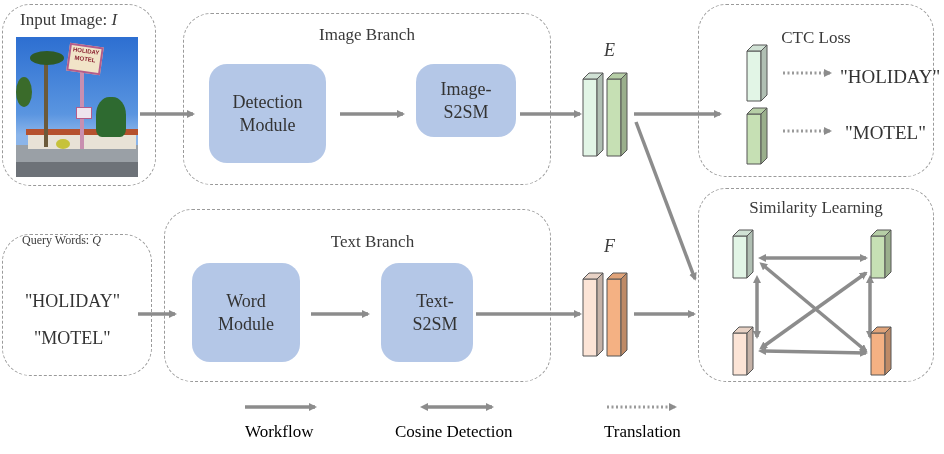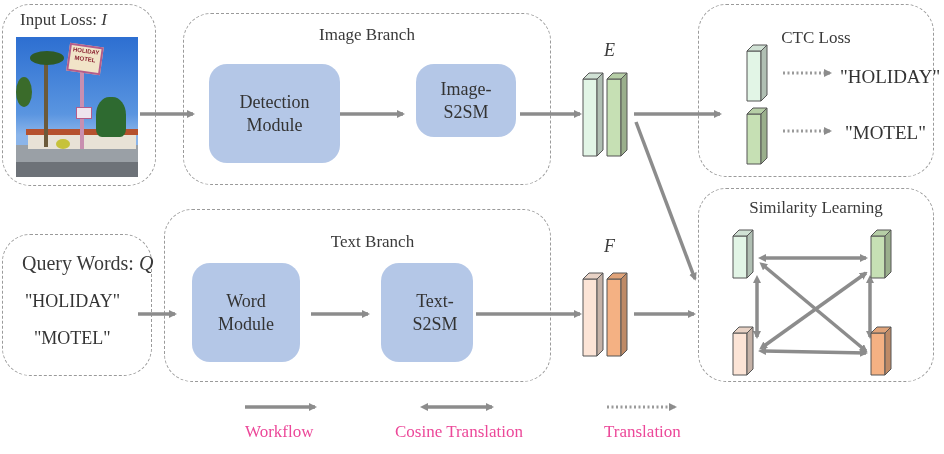--- a/index.html
+++ b/index.html
@@ -5,29 +5,29 @@
   html, body { margin:0; padding:0; background:#ffffff; }
   body { width:944px; height:454px; position:relative; overflow:hidden;
          font-family:"Liberation Serif", "DejaVu Serif", serif; color:#333; }
   .box { position:absolute; border:1px dashed #9a9a9a; border-radius:28px; background:#fff; box-sizing:border-box; }
   .title { position:absolute; font-size:17px; color:#3a3a3a; white-space:nowrap; text-align:center; }
   .module { position:absolute; background:#b4c7e7; border-radius:18px; display:flex; align-items:center; justify-content:center;
             text-align:center; font-size:18px; color:#333; line-height:23px; box-sizing:border-box; }
   .module span { display:block; }
   .plain { position:absolute; font-size:18px; color:#333; white-space:nowrap; }
   svg.overlay { position:absolute; left:0; top:0; }
-  .legend-label { position:absolute; font-size:17px; color:#ec4899; white-space:nowrap; }
+  .legend-label { position:absolute; font-size:17px; color:#000000; white-space:nowrap; }
   .ital { font-style:italic; }
 </style>
 </head>
 <body>
 
 <div class="box" style="left:2px;top:4px;width:154px;height:182px;"></div>
 <div class="title" style="left:20px;top:10px;">
-  <span>Input Loss: </span><span class="ital">I</span>
+  <span>Input Image: </span><span class="ital">I</span>
 </div>
 <div style="position:absolute;left:16px;top:37px;width:122px;height:140px;overflow:hidden;background:linear-gradient(#2d6fd1 0%, #5a95e0 55%, #8bb5ea 70%);">
 
   <div style="position:absolute;left:0;top:108px;width:122px;height:32px;background:#9aa0a6;"></div>
   <div style="position:absolute;left:0;top:125px;width:122px;height:15px;background:#6d7278;"></div>
 
   <div style="position:absolute;left:10px;top:92px;width:112px;height:6px;background:#b5512e;"></div>
   <div style="position:absolute;left:12px;top:98px;width:108px;height:14px;background:#e8e2d6;"></div>
 
   <div style="position:absolute;left:28px;top:20px;width:4px;height:90px;background:#6b5a3a;"></div>
@@ -40,35 +40,35 @@
     <div>HOLIDAY</div>
     <div>MOTEL</div>
   </div>
   <div style="position:absolute;left:60px;top:70px;width:14px;height:10px;background:#efe4ee;border:1px solid #b45c8a;"></div>
 
   <div style="position:absolute;left:40px;top:102px;width:14px;height:10px;border-radius:50%;background:#c6c23a;"></div>
 </div>
 
 <div class="box" style="left:183px;top:13px;width:368px;height:172px;"></div>
 <div class="title" style="left:183px;width:368px;top:25px;">Image Branch</div>
-<div class="module" style="left:209px;top:64px;width:131px;height:99px;align-items:center;">
+<div class="module" style="left:209px;top:64px;width:117px;height:99px;align-items:center;">
   <div>
       <span>Detection</span>
       <span>Module</span>
     </div>
 </div>
 <div class="module" style="left:416px;top:64px;width:100px;height:73px;">
   <div>
       <span>Image-</span>
       <span>S2SM</span>
     </div>
 </div>
 
 <div class="box" style="left:2px;top:234px;width:150px;height:142px;"></div>
-<div class="title" style="left:22px;top:252px;font-size:20px;">
+<div class="title" style="left:22px;top:233px;font-size:12px;">
   <span>Query Words: </span><span class="ital">Q</span>
 </div>
 <div class="plain" style="left:25px;top:291px;">"HOLIDAY"</div>
 <div class="plain" style="left:34px;top:328px;">"MOTEL"</div>
 
 <div class="box" style="left:164px;top:209px;width:387px;height:173px;"></div>
 <div class="title" style="left:164px;width:417px;top:232px;">Text Branch</div>
 <div class="module" style="left:192px;top:263px;width:108px;height:99px;">
   <div>
       <span>Word</span>
@@ -87,21 +87,21 @@
 
 <div class="box" style="left:698px;top:4px;width:236px;height:173px;"></div>
 <div class="title" style="left:698px;width:236px;top:12px;margin-top:16px;">CTC Loss</div>
 <div class="plain" style="left:840px;top:66px;font-size:19px;">"HOLIDAY"</div>
 <div class="plain" style="left:845px;top:122px;font-size:19px;">"MOTEL"</div>
 
 <div class="box" style="left:698px;top:188px;width:236px;height:194px;"></div>
 <div class="title" style="left:698px;width:236px;top:198px;">Similarity Learning</div>
 
 <div class="legend-label" style="left:245px;top:422px;">Workflow</div>
-<div class="legend-label" style="left:395px;top:422px;">Cosine Translation</div>
+<div class="legend-label" style="left:395px;top:422px;">Cosine Detection</div>
 <div class="legend-label" style="left:604px;top:422px;text-align:center;">Translation</div>
 
 <svg class="overlay" width="944" height="454">
   <defs>
     <marker id="ah" markerWidth="8" markerHeight="8" refX="6" refY="4" orient="auto" markerUnits="userSpaceOnUse">
       <path d="M0,0 L8,4 L0,8 z" fill="#8c8c8c"></path>
     </marker>
     <marker id="ahs" markerWidth="8" markerHeight="8" refX="2" refY="4" orient="auto-start-reverse" markerUnits="userSpaceOnUse">
       <path d="M0,0 L8,4 L0,8 z" fill="#8c8c8c"></path>
     </marker>

